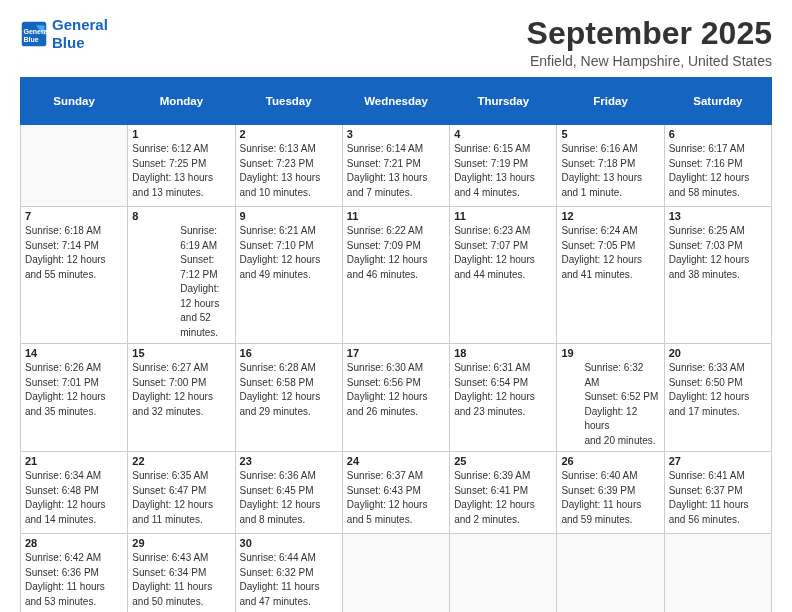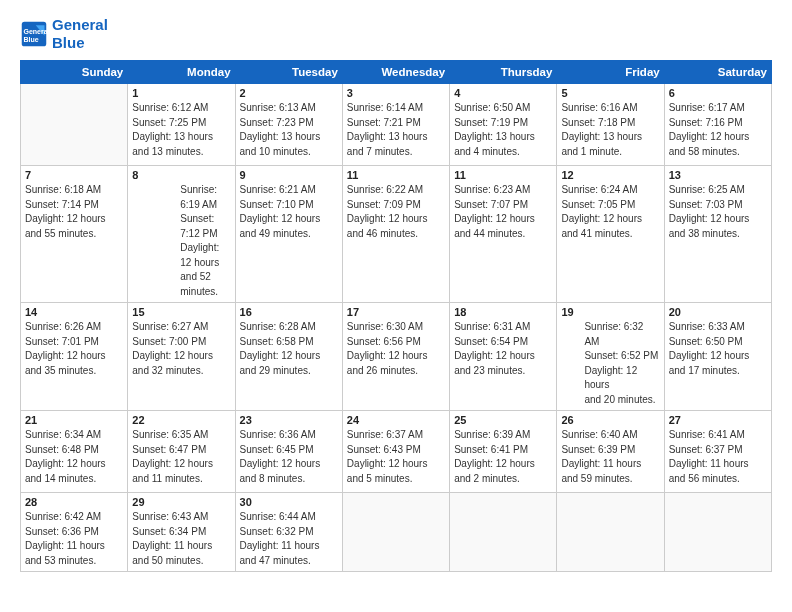--- a/index.html
+++ b/index.html
@@ -58,22 +58,22 @@
       border: 1px solid #ccc;
       border-collapse: collapse;
       width: 100%;
       table-layout: fixed;
     }
     .calendar th {
       background: #1565c0;
       color: #fff;
       font-size: 11.5px;
       font-weight: bold;
-      padding: 5px 4px;
-      text-align: right;
+      padding: 17px 4px;
+      text-align: center;
       border: 1px solid #1565c0;
     }
     .calendar td {
       border: 1px solid #ccc;
       vertical-align: top;
       padding: 3px 4px;
       font-size: 9.5px;
       color: #333;
       height: 82px;
     }
@@ -106,20 +106,24 @@
         <rect x="2" y="2" width="28" height="28" rx="3" fill="#1565c0"></rect>
         <polygon points="18,6 28,6 28,18" fill="#42a5f5"></polygon>
         <text x="4" y="16" font-size="8" font-weight="bold" fill="white" font-family="Arial">General</text>
         <text x="4" y="25" font-size="8" font-weight="bold" fill="white" font-family="Arial">Blue</text>
       </svg>
       <div class="logo-text">
         <div><span class="blue">General</span></div>
         <div><span class="blue">Blue</span></div>
       </div>
     </div>
+    <div class="title-area">
+      <div class="month-title">September 2025</div>
+      <div class="location-title">Enfield, New Hampshire, United States</div>
+    </div>
   </div>
 
   <table class="calendar">
     <thead>
       <tr>
         <th>Sunday</th>
         <th>Monday</th>
         <th>Tuesday</th>
         <th>Wednesday</th>
         <th>Thursday</th>
@@ -146,21 +150,21 @@
           </td>
           <td>
             <span class="day-num">3</span>
             <div class="day-info" style="white-space: pre-line;">Sunrise: 6:14 AM
 Sunset: 7:21 PM
 Daylight: 13 hours
 and 7 minutes.</div>
           </td>
           <td>
             <span class="day-num">4</span>
-            <div class="day-info" style="white-space: pre-line;">Sunrise: 6:50 AM
+            <div class="day-info" style="white-space: pre-line;">Sunrise: 6:15 AM
 Sunset: 7:19 PM
 Daylight: 13 hours
 and 4 minutes.</div>
           </td>
           <td>
             <span class="day-num">5</span>
             <div class="day-info" style="white-space: pre-line;">Sunrise: 6:16 AM
 Sunset: 7:18 PM
 Daylight: 13 hours
 and 1 minute.</div>

